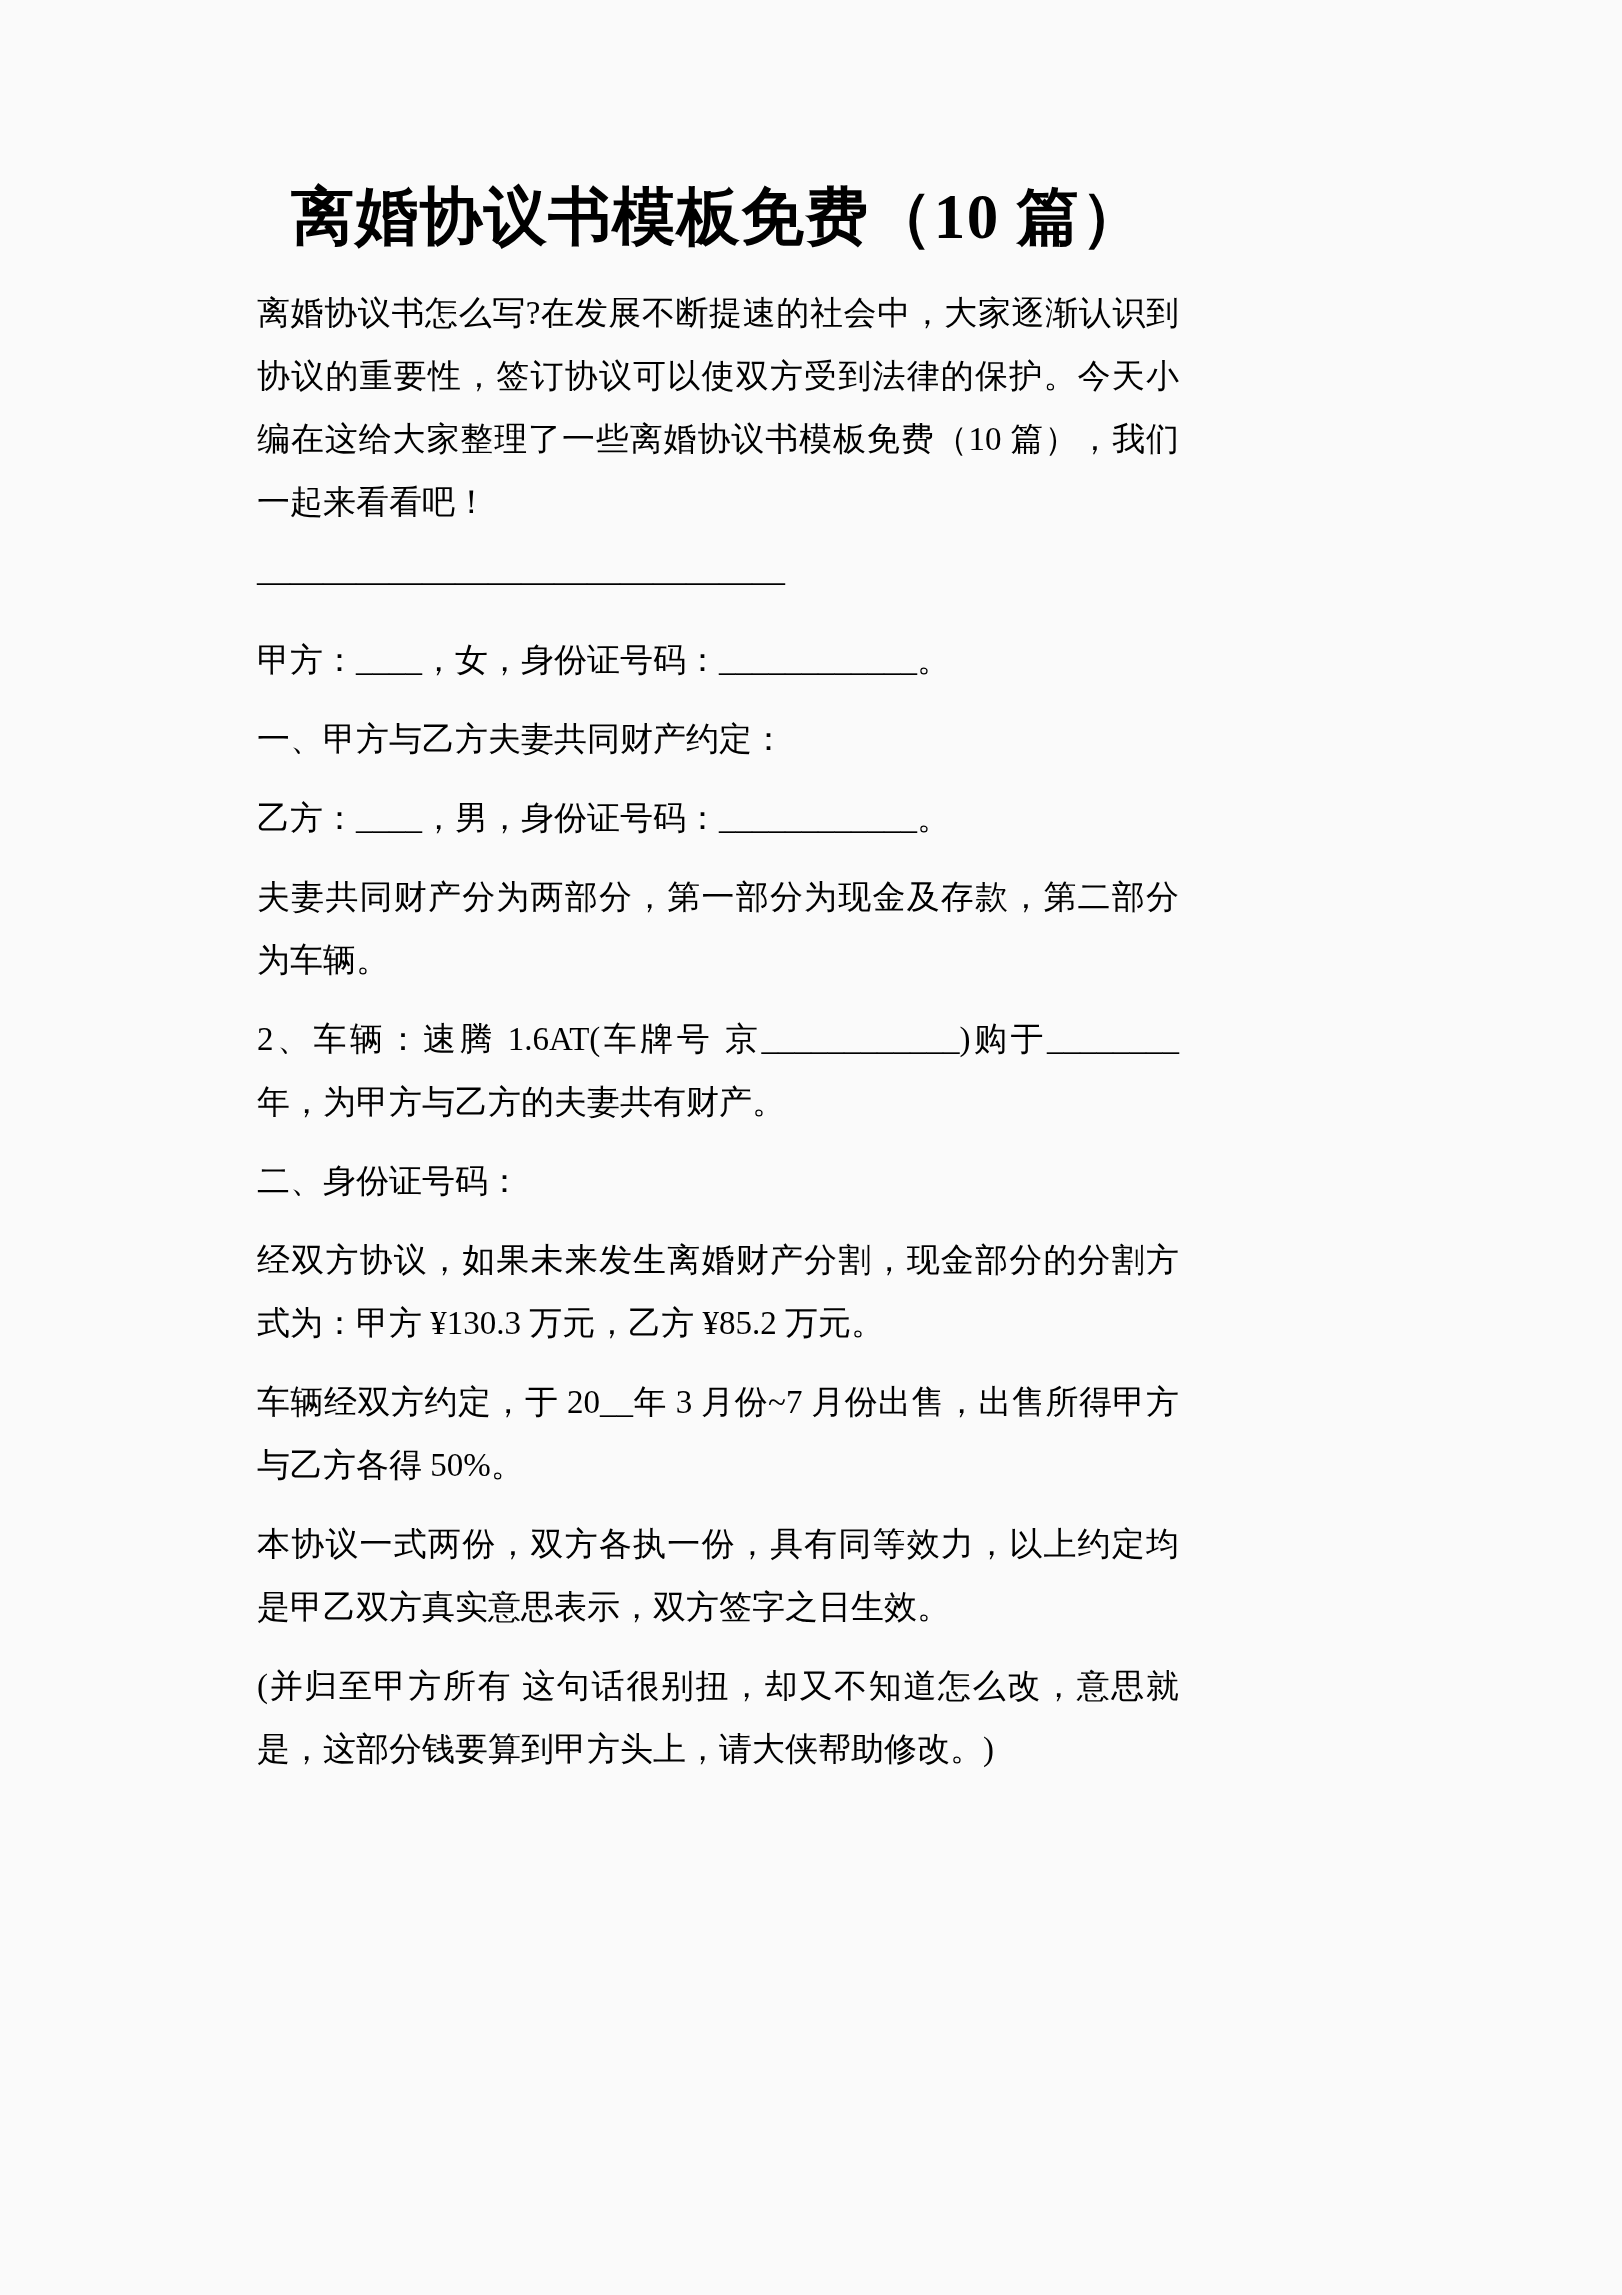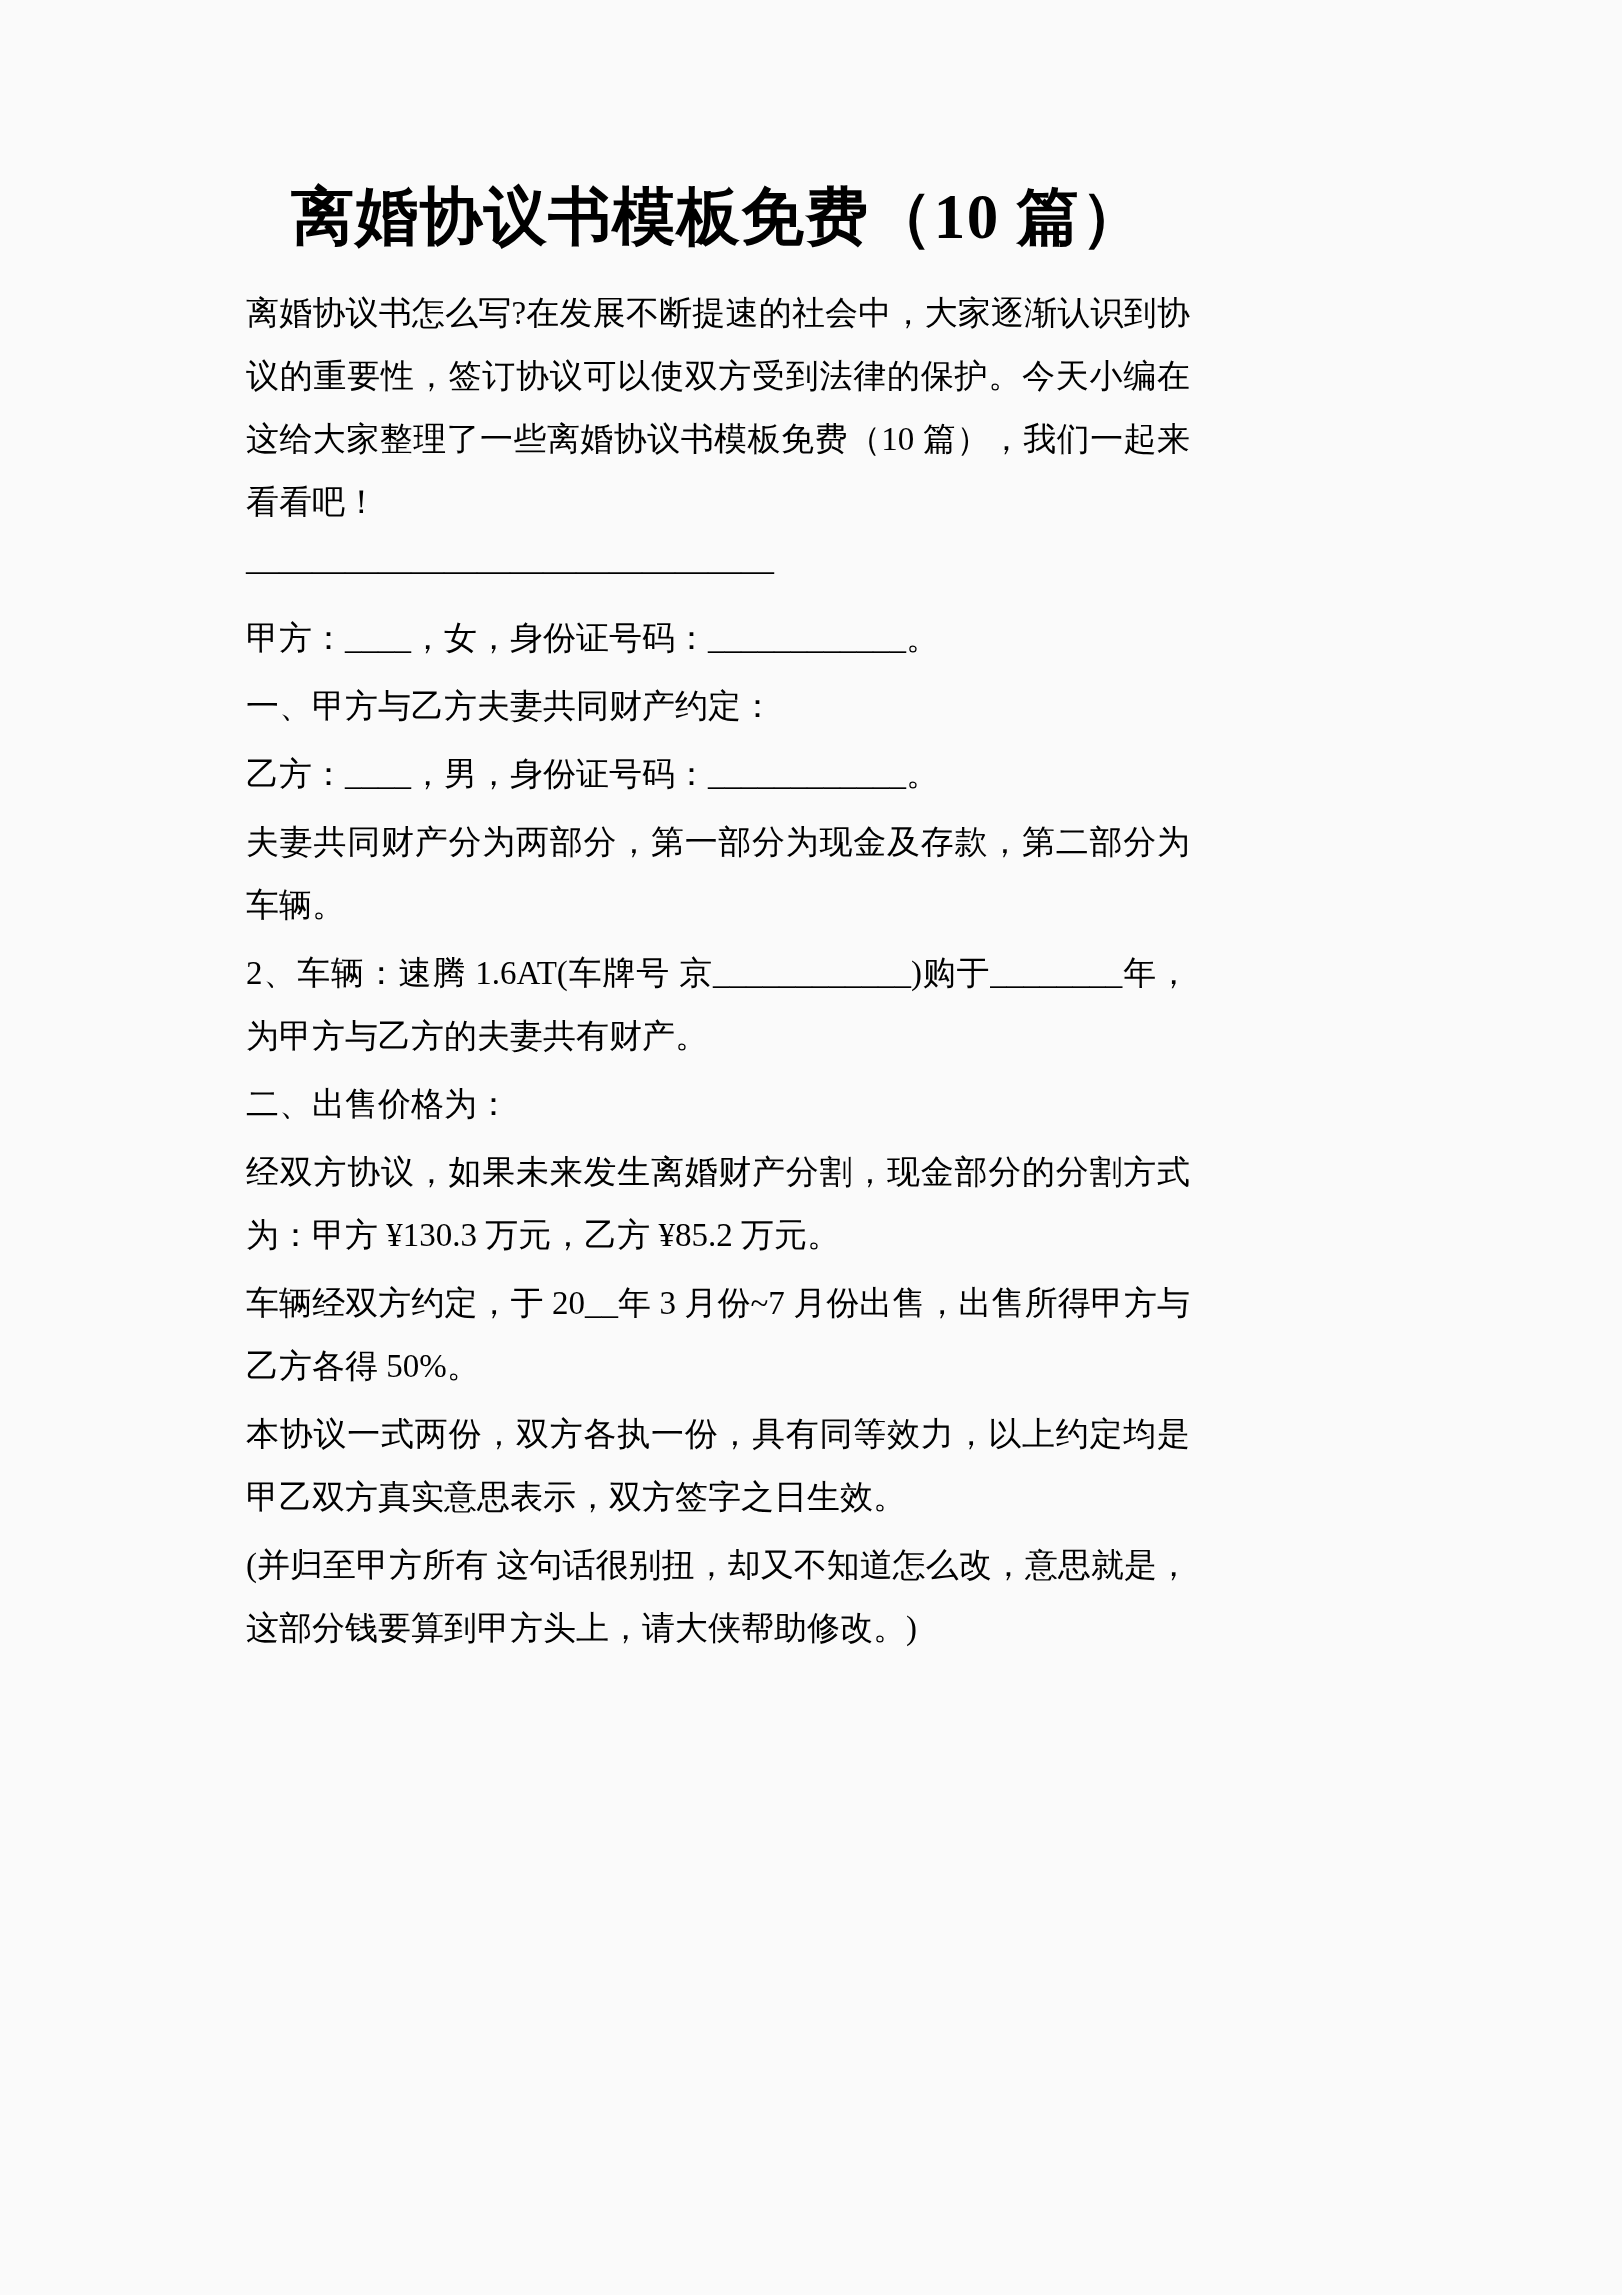--- a/index.html
+++ b/index.html
@@ -29,39 +29,39 @@
     margin: 0 0 22px 0;
     letter-spacing: 1.3px;
   }
   .doc-body {
     width: 100%;
   }
   .para {
     font-size: 33px;
     line-height: 63px;
     text-align: justify;
-    margin: 5px;
+    margin: 16px;
     padding: 0;
     word-break: normal;
     overflow-wrap: break-word;
   }
 </style>
 </head>
 <body>
 
 <div class="page">
   <h1 class="title">离婚协议书模板免费（10 篇）</h1>
   <div class="doc-body" id="doc-body">
       <p class="para">离婚协议书怎么写?在发展不断提速的社会中，大家逐渐认识到协议的重要性，签订协议可以使双方受到法律的保护。今天小编在这给大家整理了一些离婚协议书模板免费（10 篇），我们一起来看看吧！</p>
       <p class="para">————————————————</p>
       <p class="para">甲方：____，女，身份证号码：____________。</p>
       <p class="para">一、甲方与乙方夫妻共同财产约定：</p>
       <p class="para">乙方：____，男，身份证号码：____________。</p>
       <p class="para">夫妻共同财产分为两部分，第一部分为现金及存款，第二部分为车辆。</p>
       <p class="para">2、车辆：速腾 1.6AT(车牌号 京____________)购于________年，为甲方与乙方的夫妻共有财产。</p>
-      <p class="para">二、出售价格为：</p>
+      <p class="para">二、身份证号码：</p>
       <p class="para">经双方协议，如果未来发生离婚财产分割，现金部分的分割方式为：甲方 ¥130.3 万元，乙方 ¥85.2 万元。</p>
       <p class="para">车辆经双方约定，于 20__年 3 月份~7 月份出售，出售所得甲方与乙方各得 50%。</p>
       <p class="para">本协议一式两份，双方各执一份，具有同等效力，以上约定均是甲乙双方真实意思表示，双方签字之日生效。</p>
       <p class="para">(并归至甲方所有 这句话很别扭，却又不知道怎么改，意思就是，这部分钱要算到甲方头上，请大侠帮助修改。)</p>
     </div>
 </div>
 
 
 </body></html>

